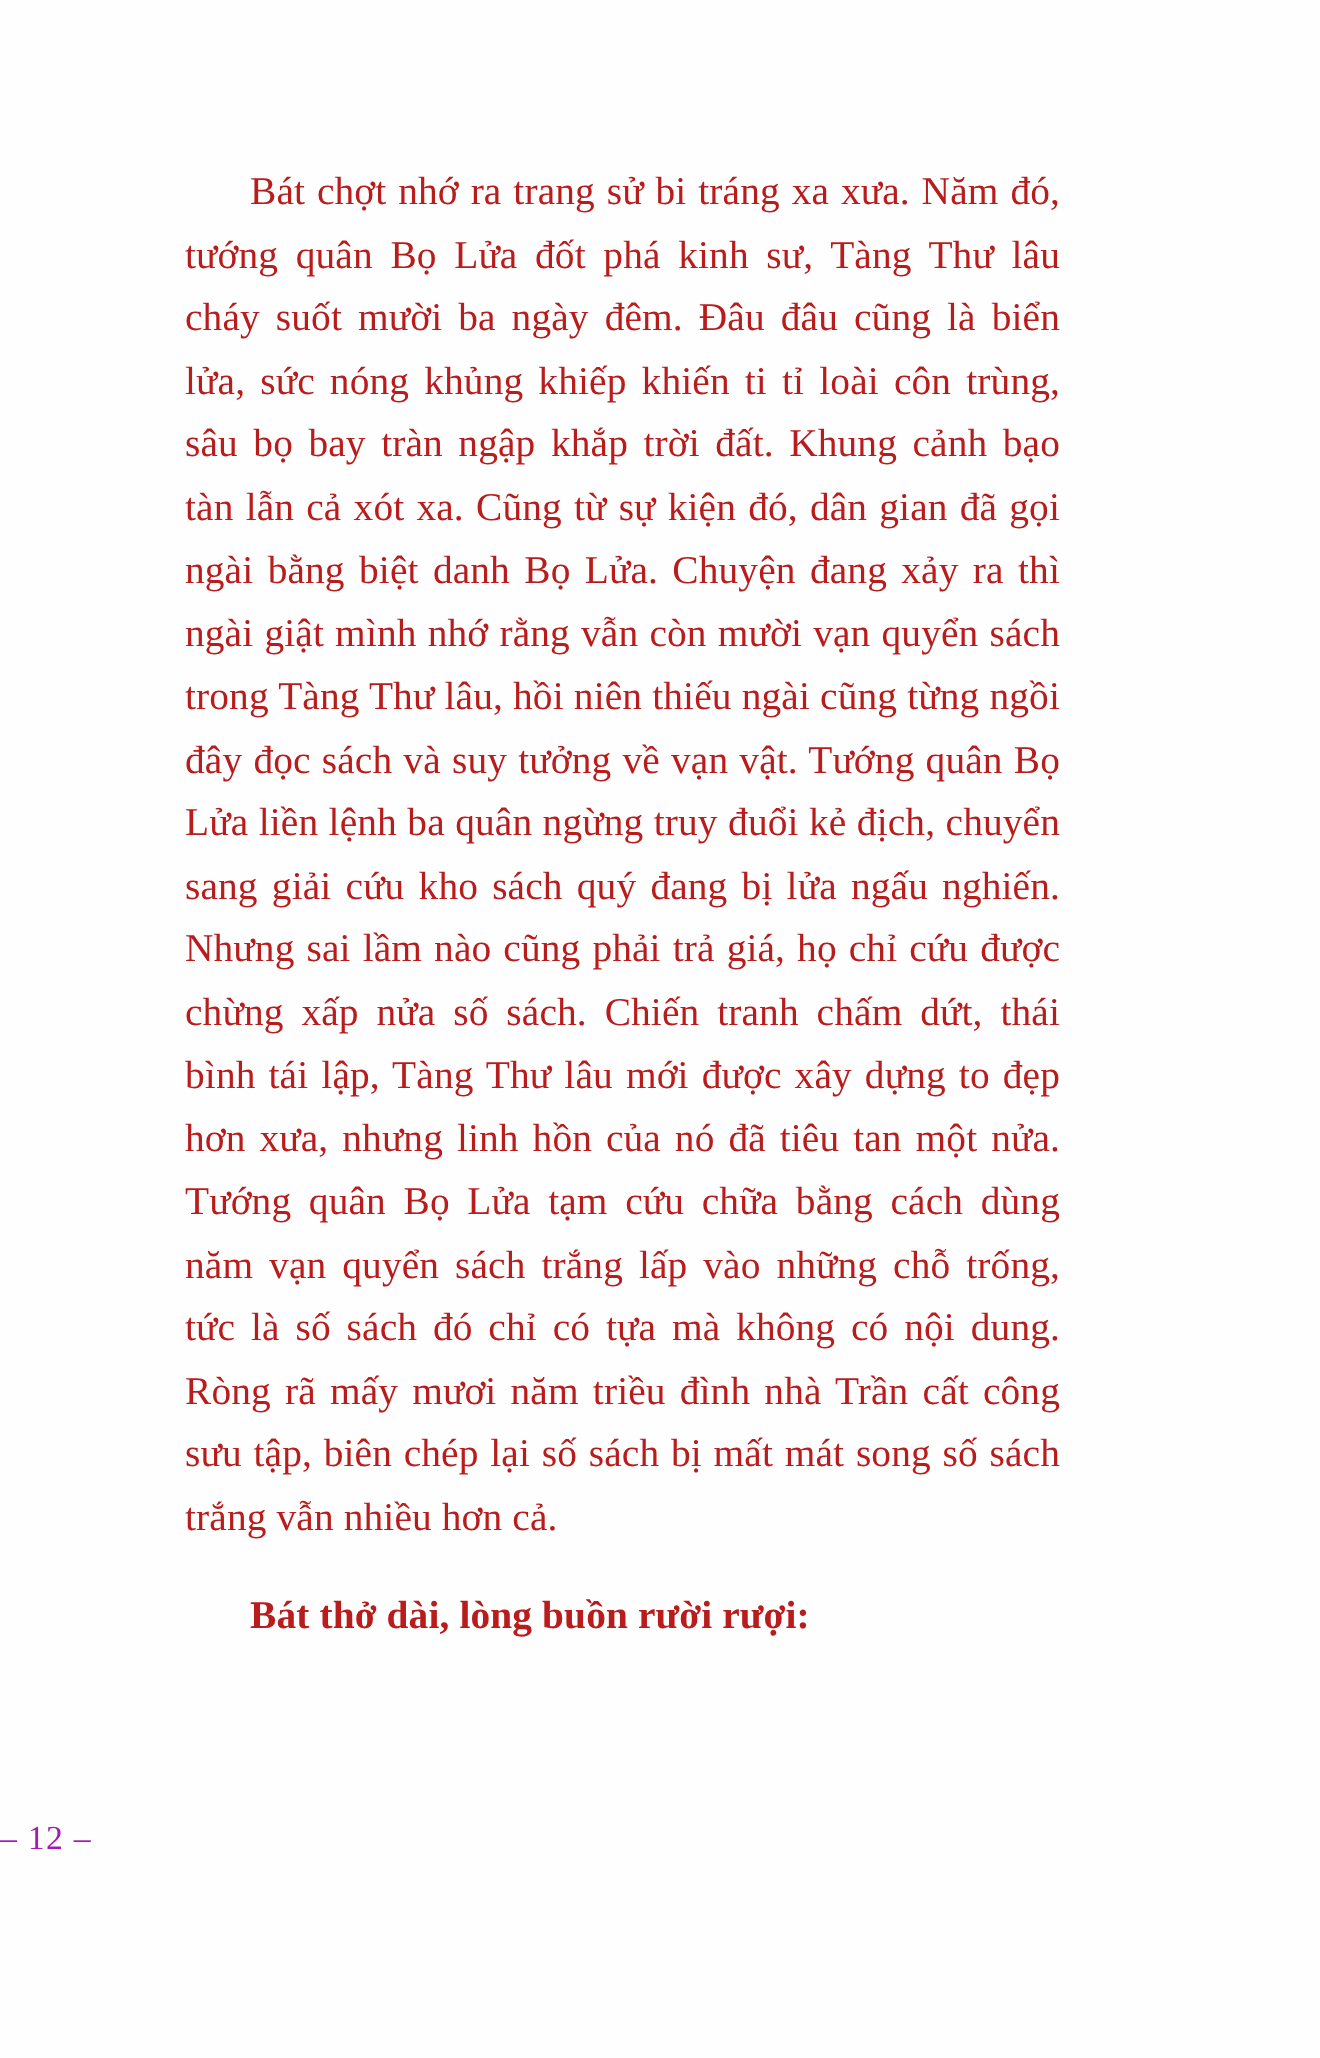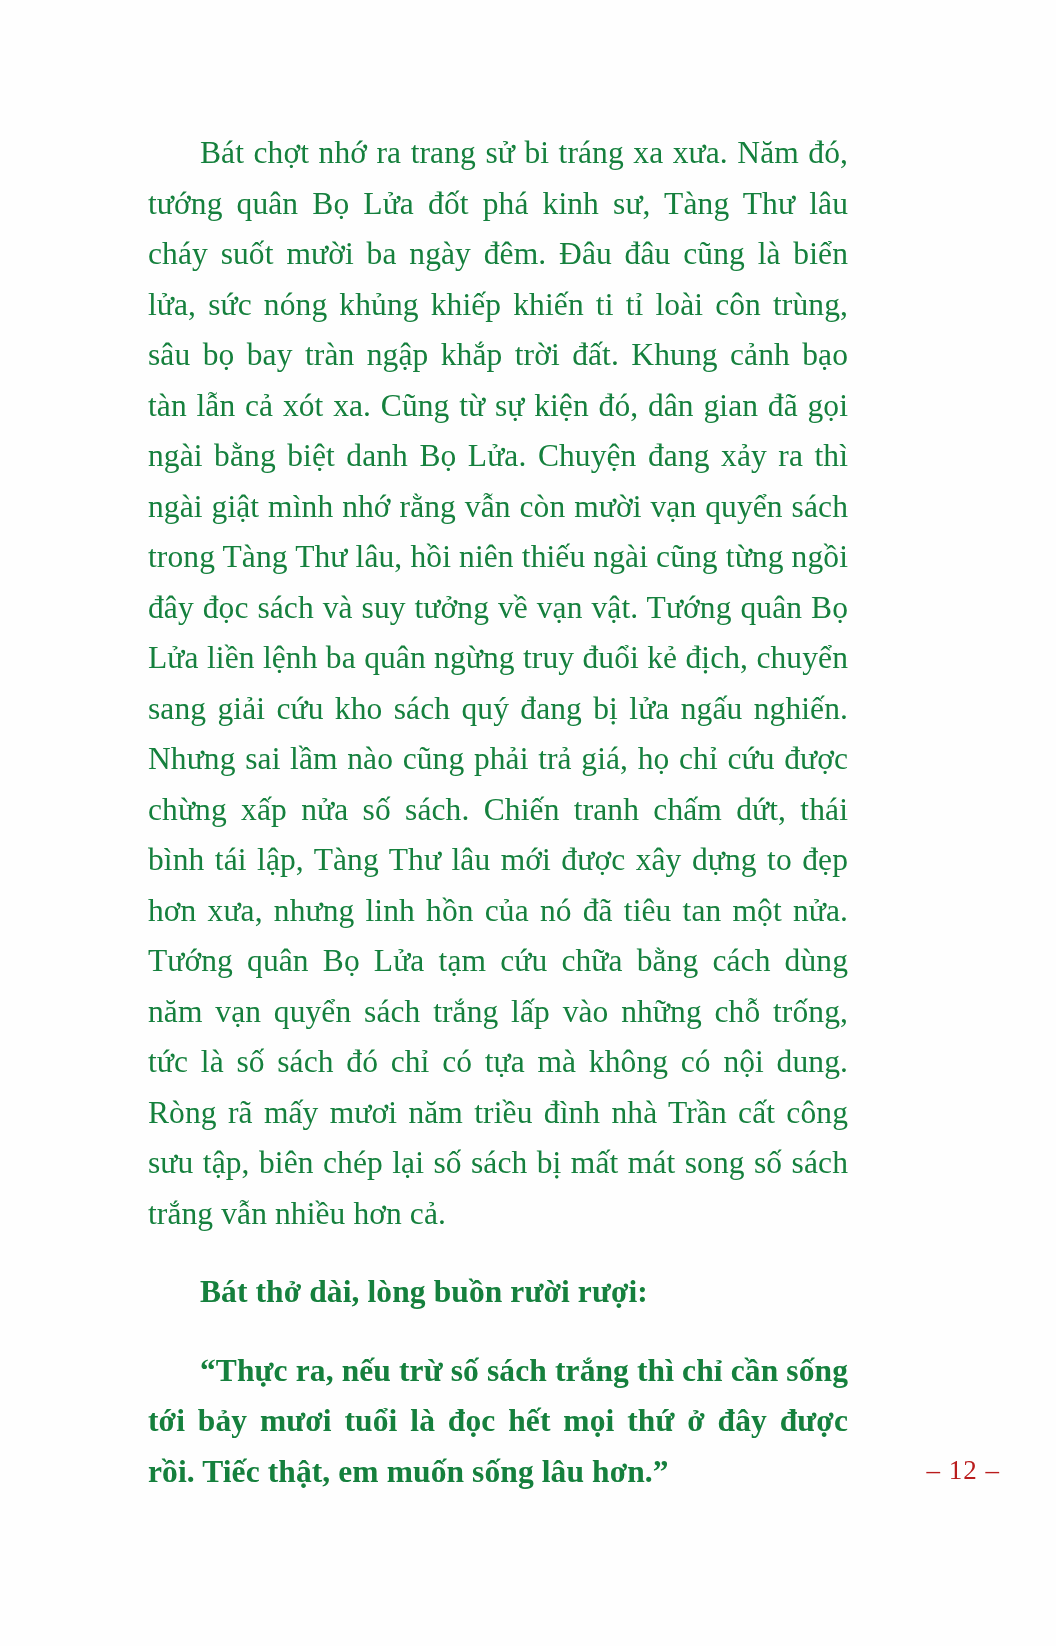--- a/index.html
+++ b/index.html
@@ -29,44 +29,43 @@
     top: 128px;
     width: 700px;
   }
   .para {
     margin: 0 0 0 0;
     font-size: 31.5px;
     line-height: 50.5px;
     text-align: justify;
     text-justify: inter-word;
     text-indent: 52px;
-    color: #15803d;
+    color: #b91c1c;
     letter-spacing: 0.1px;
   }
   .para + .para {
     margin-top: 0px;
     font-weight: bold;
   }
   .para.gap {
     margin-top: 28px;
   }
   .folio {
     position: absolute;
     left: 0;
     top: 1455px;
     width: 1000px;
-    text-align: right;
+    text-align: left;
     font-size: 27px;
-    color: #b91c1c;
+    color: #a21caf;
     letter-spacing: 1px;
   }
 </style>
 </head>
 <body>
 
 <div class="page">
   <div class="text-block">
     <p class="para">Bát chợt nhớ ra trang sử bi tráng xa xưa. Năm đó, tướng quân Bọ Lửa đốt phá kinh sư, Tàng Thư lâu cháy suốt mười ba ngày đêm. Đâu đâu cũng là biển lửa, sức nóng khủng khiếp khiến ti tỉ loài côn trùng, sâu bọ bay tràn ngập khắp trời đất. Khung cảnh bạo tàn lẫn cả xót xa. Cũng từ sự kiện đó, dân gian đã gọi ngài bằng biệt danh Bọ Lửa. Chuyện đang xảy ra thì ngài giật mình nhớ rằng vẫn còn mười vạn quyển sách trong Tàng Thư lâu, hồi niên thiếu ngài cũng từng ngồi đây đọc sách và suy tưởng về vạn vật. Tướng quân Bọ Lửa liền lệnh ba quân ngừng truy đuổi kẻ địch, chuyển sang giải cứu kho sách quý đang bị lửa ngấu nghiến. Nhưng sai lầm nào cũng phải trả giá, họ chỉ cứu được chừng xấp nửa số sách. Chiến tranh chấm dứt, thái bình tái lập, Tàng Thư lâu mới được xây dựng to đẹp hơn xưa, nhưng linh hồn của nó đã tiêu tan một nửa. Tướng quân Bọ Lửa tạm cứu chữa bằng cách dùng năm vạn quyển sách trắng lấp vào những chỗ trống, tức là số sách đó chỉ có tựa mà không có nội dung. Ròng rã mấy mươi năm triều đình nhà Trần cất công sưu tập, biên chép lại số sách bị mất mát song số sách trắng vẫn nhiều hơn cả.</p>
     <p class="para gap">Bát thở dài, lòng buồn rười rượi:</p>
-    <p class="para gap">“Thực ra, nếu trừ số sách trắng thì chỉ cần sống tới bảy mươi tuổi là đọc hết mọi thứ ở đây được rồi. Tiếc thật, em muốn sống lâu hơn.”</p>
   </div>
   <div class="folio">– 12 –</div>
 </div>
 
 </body></html>

